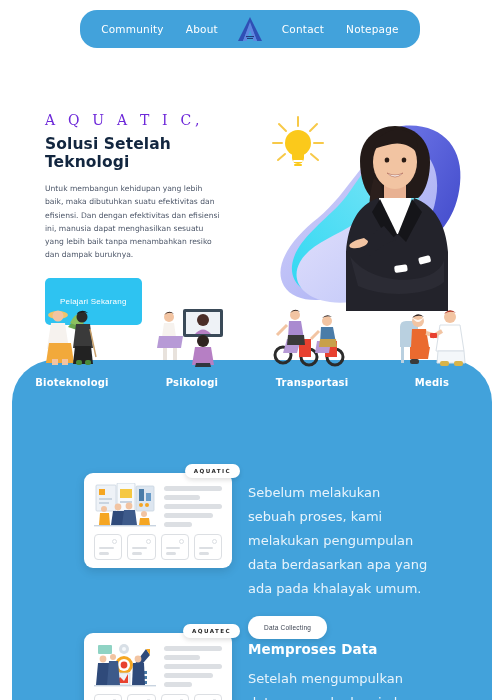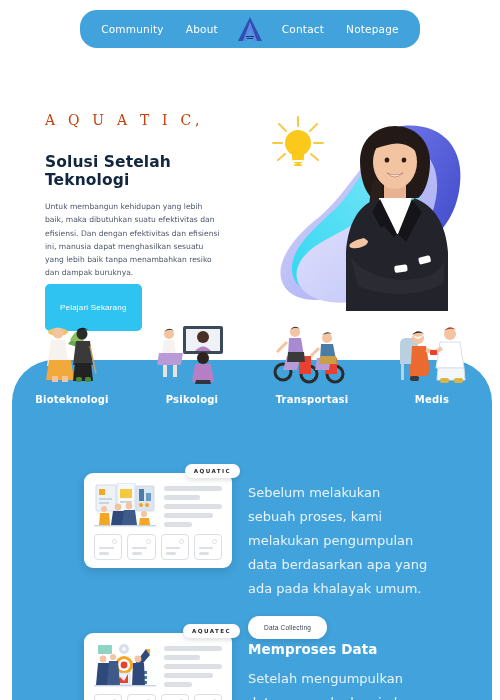--- a/index.html
+++ b/index.html
@@ -34,36 +34,36 @@
     margin: 0 4px;
   }
 
   
   .hero { position: absolute; left: 0; top: 56px; width: 500px; height: 250px; }
   .hero-text { position: absolute; left: 45px; top: 56px; width: 210px; }
   .eyebrow {
     font-family: "DejaVu Serif", "Liberation Serif", serif;
     font-size: 14px;
     letter-spacing: 4.2px;
-    color: #c2410c;
-    margin-bottom: 25px;
+    color: #6d28d9;
+    margin-bottom: 7px;
   }
   .headline {
     font-size: 15.5px;
     font-weight: bold;
     color: #12263f;
     letter-spacing: 0.1px;
     margin-bottom: 11px;
   }
   .hero-body {
     font-size: 7.6px;
     line-height: 1.75;
     color: #4c5668;
     width: 176px;
-    margin-bottom: 4px;
+    margin-bottom: 16px;
   }
   .cta-btn {
     display: inline-block;
     background: #2ec3f1;
     color: #ffffff;
     font-size: 8px;
     padding: 19px 15px;
     border-radius: 5px;
     border: none;
     cursor: pointer;
@@ -75,21 +75,21 @@
   .hero-art svg { display: block; }
 
   
   .blue-section {
     position: absolute; left: 12px; top: 360px;
     width: 480px; height: 340px;
     background: #42a2db;
     border-radius: 42px 42px 0 0;
   }
   .cats { position: absolute; left: 12px; top: 305px; width: 480px; height: 100px; display: flex; }
-  .cat { flex: 1; display: flex; flex-direction: column; align-items: center; justify-content: flex-end; }
+  .cat { flex: 1; display: flex; flex-direction: column; align-items: center; justify-content: flex-start; }
   .cat-art { height: 62px; display: flex; align-items: flex-end; justify-content: center; }
   .cat-label {
     color: #ffffff; font-size: 10px; font-weight: bold;
     margin-top: 10px; letter-spacing: 0.2px;
   }
 
   
   .feature { position: absolute; display: flex; align-items: flex-start; gap: 16px; }
   .feature-card {
     position: relative;

